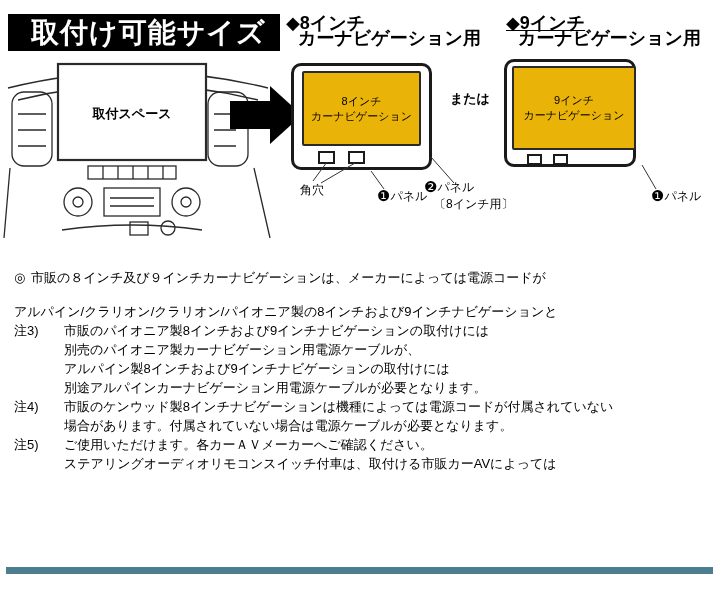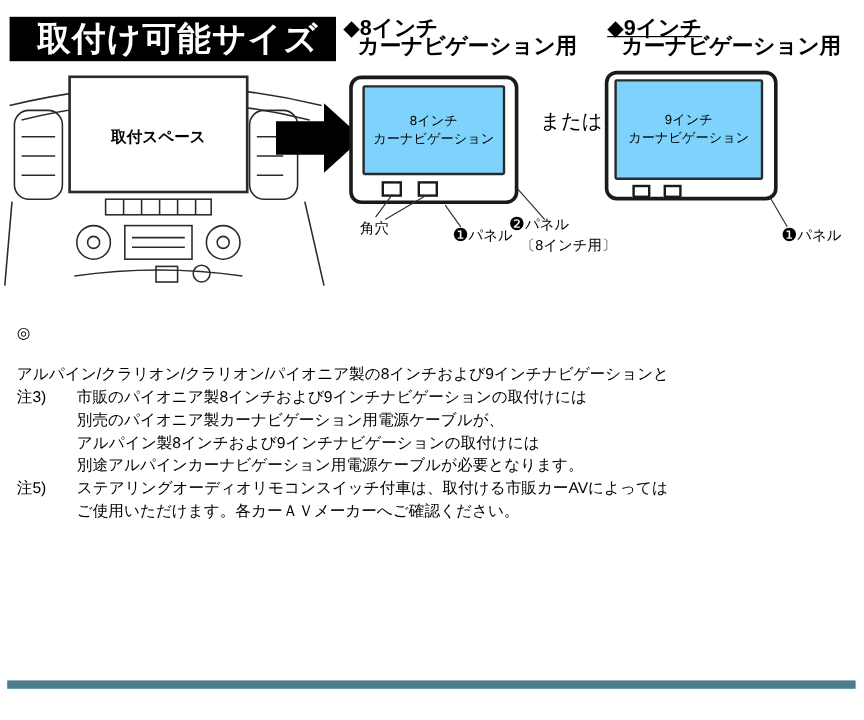--- a/index.html
+++ b/index.html
@@ -13,29 +13,29 @@
   .title-banner {
     left:8px; top:14px; width:272px; height:37px;
     background:#000; color:#fff; font-size:28px; font-weight:bold;
     line-height:37px; padding-left:23px; letter-spacing:1px; white-space:nowrap;
   }
 
   .heading-line { font-size:18px; font-weight:bold; line-height:15px; white-space:nowrap; }
 
   .unit-box { border:3px solid #1a1a1a; border-radius:10px; background:#fff; }
   .unit-screen {
-    position:absolute; border:2px solid #2a2a2a; background:#7dd3fc; border-radius:2px;
+    position:absolute; border:2px solid #2a2a2a; background:#eab308; border-radius:2px;
     display:flex; flex-direction:column; align-items:center; justify-content:center;
     font-size:11px; line-height:15px; text-align:center; white-space:nowrap;
   }
   .hole { position:absolute; border:2px solid #1a1a1a; background:#fff; }
 
   .small-label { font-size:12px; white-space:nowrap; }
   .badge { font-size:15px; vertical-align:-1px; }
-  .or-label { font-size:17px; font-weight:normal; }
+  .or-label { font-size:13px; font-weight:bold; }
 
   .notes { left:14px; top:268px; width:698px; font-size:13px; }
   .note { display:flex; }
   .note .marker { flex:0 0 50px; line-height:19px; }
   .note.sym .marker { flex:0 0 17px; line-height:20px; }
   .note .lines { flex:1; }
   .note .lines div { line-height:19px; white-space:nowrap; }
   .note.sym .lines div { line-height:20px; }
   .note.sym { margin-bottom:14px; }
 
@@ -90,21 +90,21 @@
     </div>
     <div class="hole" style="left:24px; top:85px; width:17px; height:13px;"></div>
     <div class="hole" style="left:54px; top:85px; width:17px; height:13px;"></div>
   </div>
 
   <div class="abs or-label" style="left:450px; top:90px;">または</div>
 
   <div class="abs heading-line" style="left:506px; top:16px;text-decoration:underline;">◆9インチ</div>
   <div class="abs heading-line" style="left:518px; top:31px;">カーナビゲーション用</div>
 
-  <div class="abs unit-box" style="left:504px; top:59px; width:144px; height:108px;">
+  <div class="abs unit-box" style="left:504px; top:59px; width:132px; height:108px;">
     <div class="unit-screen" style="left:5px; top:4px; width:124px; height:84px;">
       <div>9インチ</div>
       <div>カーナビゲーション</div>
     </div>
     <div class="hole" style="left:20px; top:92px; width:15px; height:11px;"></div>
     <div class="hole" style="left:46px; top:92px; width:15px; height:11px;"></div>
   </div>
 
   <div class="abs small-label" style="left:300px; top:182px;">角穴</div>
 
@@ -131,46 +131,54 @@
       <line x1="454" y1="183" x2="431" y2="157"></line>
       <line x1="656" y1="189" x2="642" y2="165"></line>
     </g>
   </svg>
 
   <div class="abs notes">
 
     <div class="note sym">
       <span class="marker">◎</span>
       <div class="lines">
+        <div>市販の８インチ及び９インチカーナビゲーションは、メーカーによっては電源コードが</div>
       </div>
     </div>
 
     <div class="note">
       <div class="lines">
         <div>アルパイン/クラリオン/クラリオン/パイオニア製の8インチおよび9インチナビゲーションと</div>
       </div>
     </div>
 
 
     <div class="note">
       <span class="marker">注3)</span>
       <div class="lines">
         <div>市販のパイオニア製8インチおよび9インチナビゲーションの取付けには</div>
         <div>別売のパイオニア製カーナビゲーション用電源ケーブルが、</div>
         <div>アルパイン製8インチおよび9インチナビゲーションの取付けには</div>
         <div>別途アルパインカーナビゲーション用電源ケーブルが必要となります。</div>
       </div>
     </div>
 
+    <div class="note">
+      <span class="marker">注4)</span>
+      <div class="lines">
+        <div>市販のケンウッド製8インチナビゲーションは機種によっては電源コードが付属されていない</div>
+        <div>場合があります。付属されていない場合は電源ケーブルが必要となります。</div>
+      </div>
+    </div>
 
     <div class="note">
       <span class="marker">注5)</span>
       <div class="lines">
+        <div>ご使用いただけます。各カーＡＶメーカーへご確認ください。</div>
         <div>ステアリングオーディオリモコンスイッチ付車は、取付ける市販カーAVによっては</div>
-        <div>ご使用いただけます。各カーＡＶメーカーへご確認ください。</div>
       </div>
     </div>
 
   </div>
 
   <div class="abs bottom-bar" style="background: rgb(77, 126, 143);"></div>
 
 </div>
 
 </body></html>

